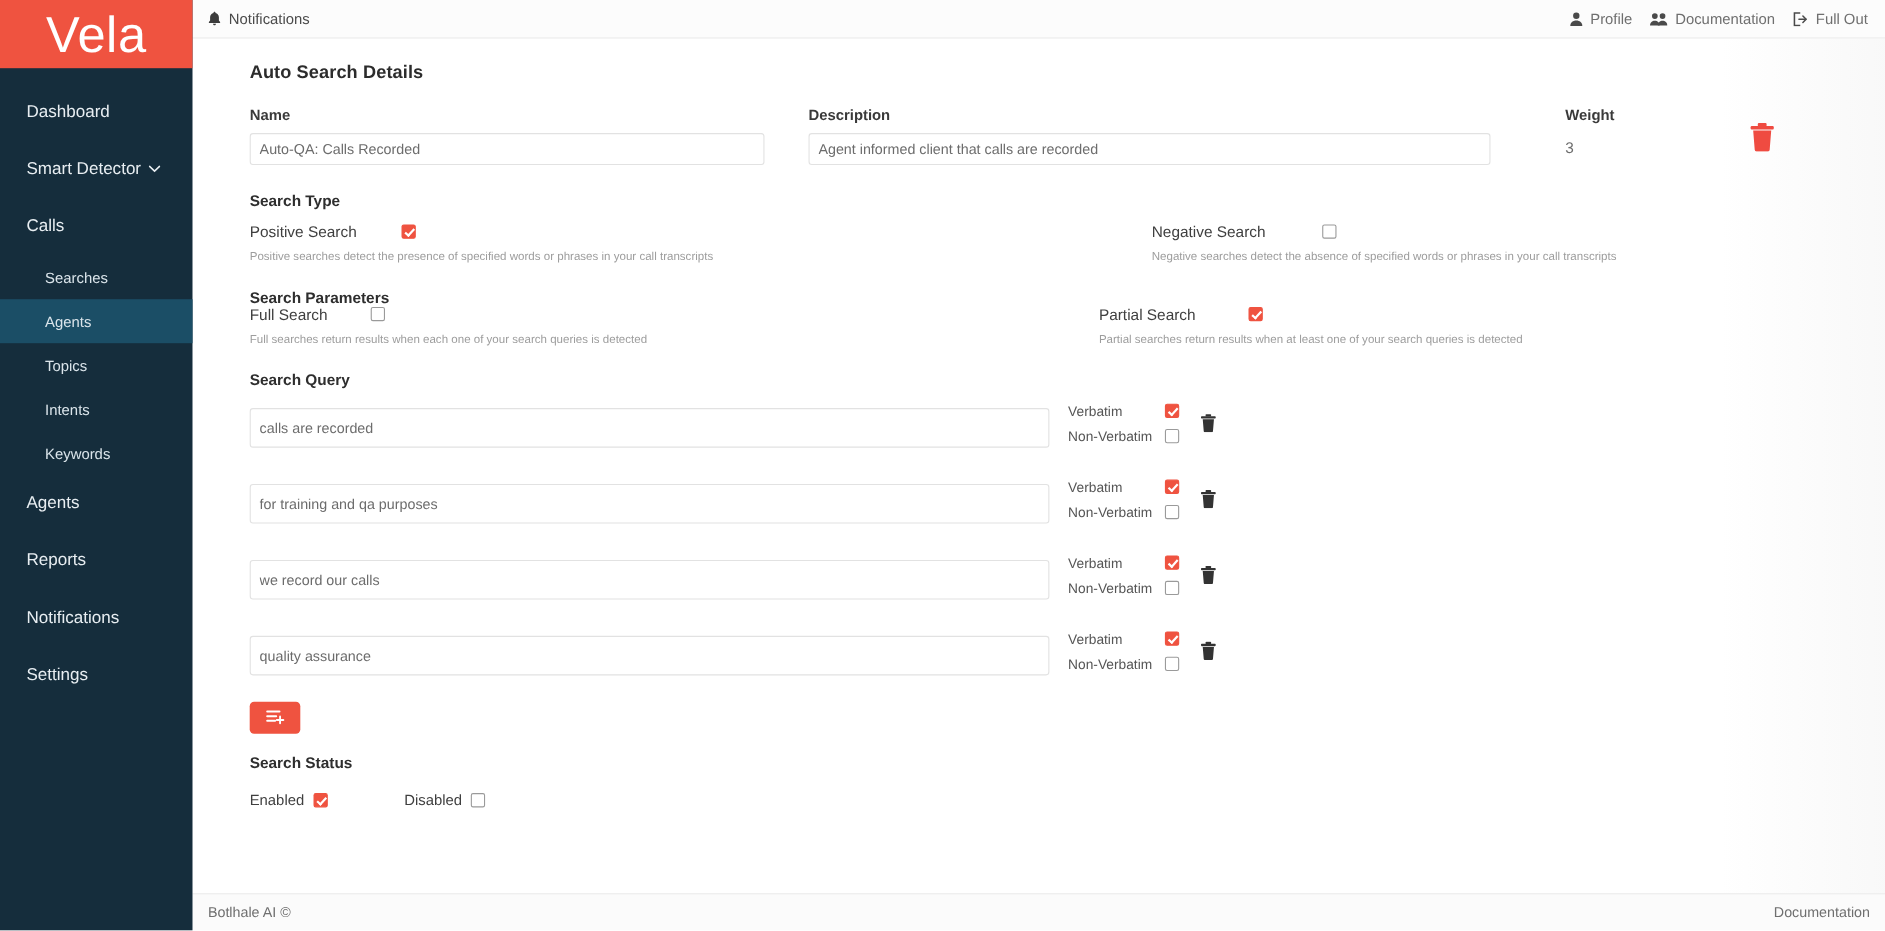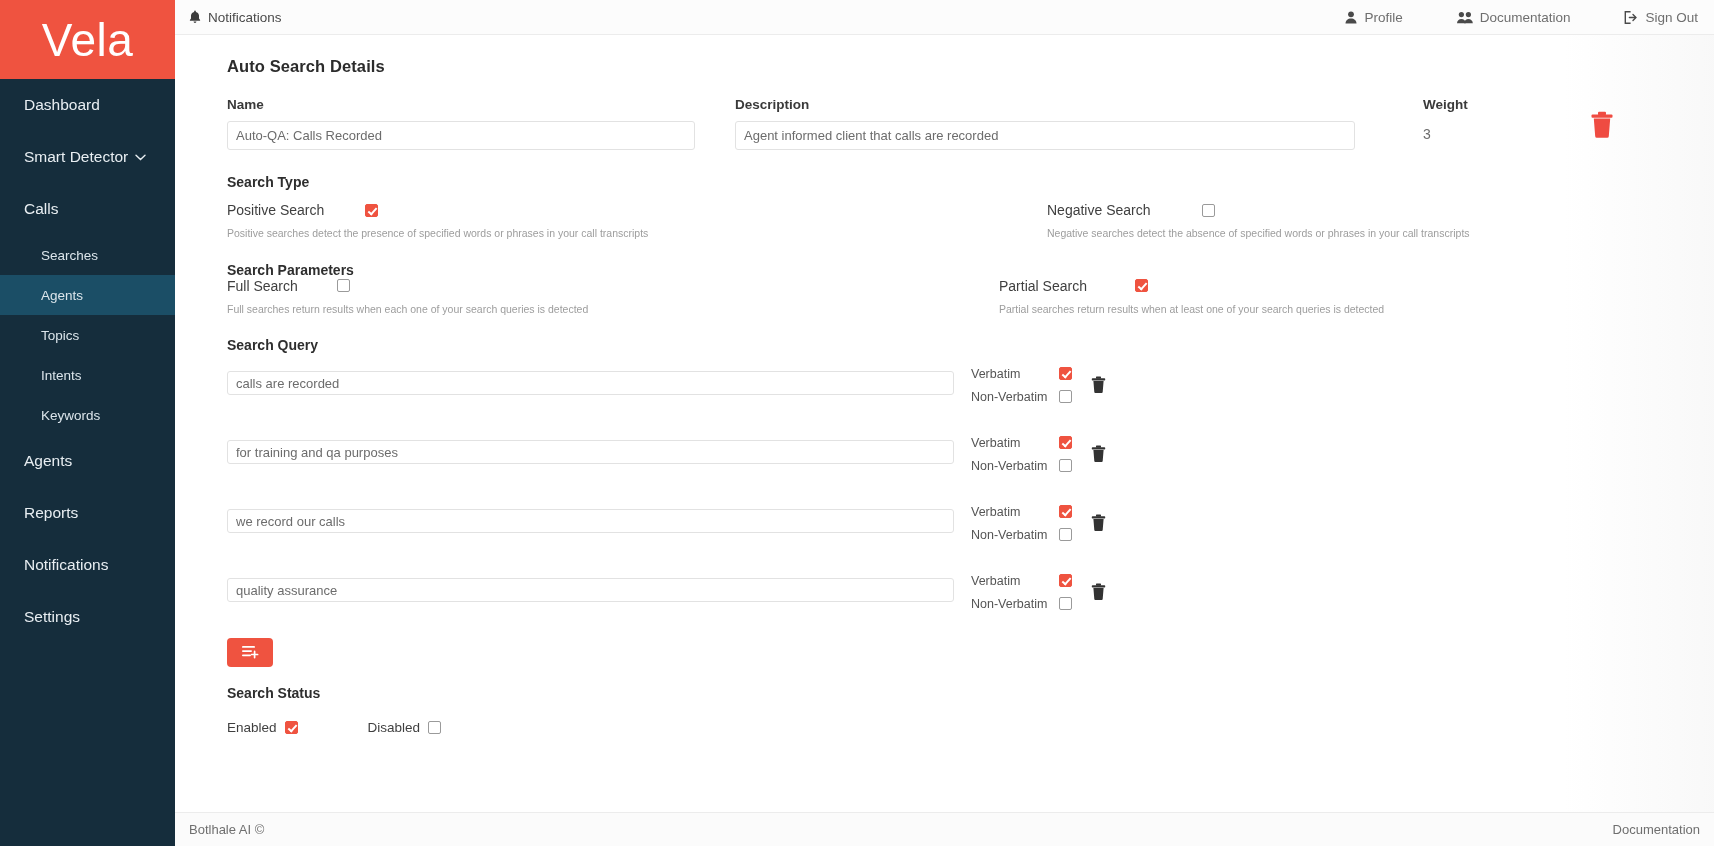--- a/index.html
+++ b/index.html
@@ -12,26 +12,26 @@
   .app { display: flex; width: 1714px; height: 846px; position: relative; }
 
   
   .sidebar {
     width: 175px; min-width: 175px; height: 846px;
     background: #152d3c;
     display: flex; flex-direction: column;
     position: relative; z-index: 5;
   }
   .brand {
-    height: 79px; background: #ef5340;
+    height: 62px; background: #ef5340;
     display: flex; align-items: center; justify-content: center;
     color: #ffffff; font-size: 46px; font-weight: 300;
     letter-spacing: 0.5px; font-family: "Liberation Sans", sans-serif;
   }
-  .nav { flex: 1; }
+  .nav { flex: 1; padding-top: 14px; }
   .nav-item {
     display: flex; align-items: center;
     height: 52px; padding-left: 24px;
     color: #e8eef2; font-size: 15.5px; font-weight: 400;
     cursor: pointer; white-space: nowrap;
   }
   .nav-sub {
     height: 40px; padding-left: 41px;
     font-size: 13.5px; color: #dbe5eb;
   }
@@ -45,21 +45,21 @@
   .topbar {
     height: 35px; min-height: 35px;
     border-bottom: 1px solid #ececec;
     background: #fcfcfc;
     display: flex; align-items: center;
     padding: 0 10px 0 14px;
     position: relative;
   }
   .top-left { display: flex; align-items: center; gap: 7px;
               color: #4a4a4a; font-size: 13.5px; cursor: pointer; }
-  .top-right { margin-left: auto; display: flex; align-items: center; gap: 54px;
+  .top-right { margin-left: auto; display: flex; align-items: center; gap: 16px;
                padding-right: 6px; }
   .top-link { display: flex; align-items: center; gap: 7px;
               color: #6f6f6f; font-size: 13.5px; cursor: pointer; }
   .top-link svg, .top-left svg { display: block; }
 
   .content {
     flex: 1; position: relative; overflow: hidden;
     padding: 22px 0 0 0;
   }
   .inner { padding-left: 52px; position: relative; }
@@ -108,21 +108,21 @@
     content: ""; position: absolute;
     left: 4px; top: 1px; width: 3px; height: 7px;
     border: solid #ffffff; border-width: 0 2px 2px 0;
     transform: rotate(42deg);
   }
   .hint { font-size: 10.5px; color: #9d9d9d; margin-top: 9px; line-height: 1.2; }
 
   
   .query-row { display: flex; align-items: flex-start; margin-bottom: 23px; }
   .query-input-wrap { width: 727px; padding-top: 9px; }
-  .query-input { height: 24px; }
+  .query-input { height: 36px; }
   .vb-block { margin-left: 17px; width: 112px; padding-top: 0; }
   .vb-line { display: flex; align-items: center; height: 23px; }
   .vb-text { font-size: 12.5px; color: #555555; width: 88px; }
   .row-trash { margin-left: 8px; padding-top: 14px; cursor: pointer; }
 
   .add-btn {
     width: 46px; height: 29px; border-radius: 4px;
     background: #ef5340; border: none;
     display: flex; align-items: center; justify-content: center;
     cursor: pointer;
@@ -247,21 +247,21 @@
           <span>Documentation</span>
         </div>
         <div class="top-link">
           <span>
             <svg width="14" height="13" viewBox="0 0 14 13">
                 <path d="M6.6 0.8H1.3v11.4h5.3" fill="none" stroke="#4a4a4a" stroke-width="1.4"></path>
                 <path d="M9 3.6l2.9 2.9L9 9.4" fill="none" stroke="#4a4a4a" stroke-width="1.4" stroke-linecap="round" stroke-linejoin="round"></path>
                 <path d="M5.4 6.5h6.3" stroke="#4a4a4a" stroke-width="1.4" stroke-linecap="round"></path>
               </svg>
           </span>
-          <span>Sign Out</span>
+          <span>Full Out</span>
         </div>
       </div>
     </header>
 
     <div class="content">
       <div class="vgrad"></div>
       <div class="inner">
 
         <div class="page-title">Auto Search Details</div>
 

